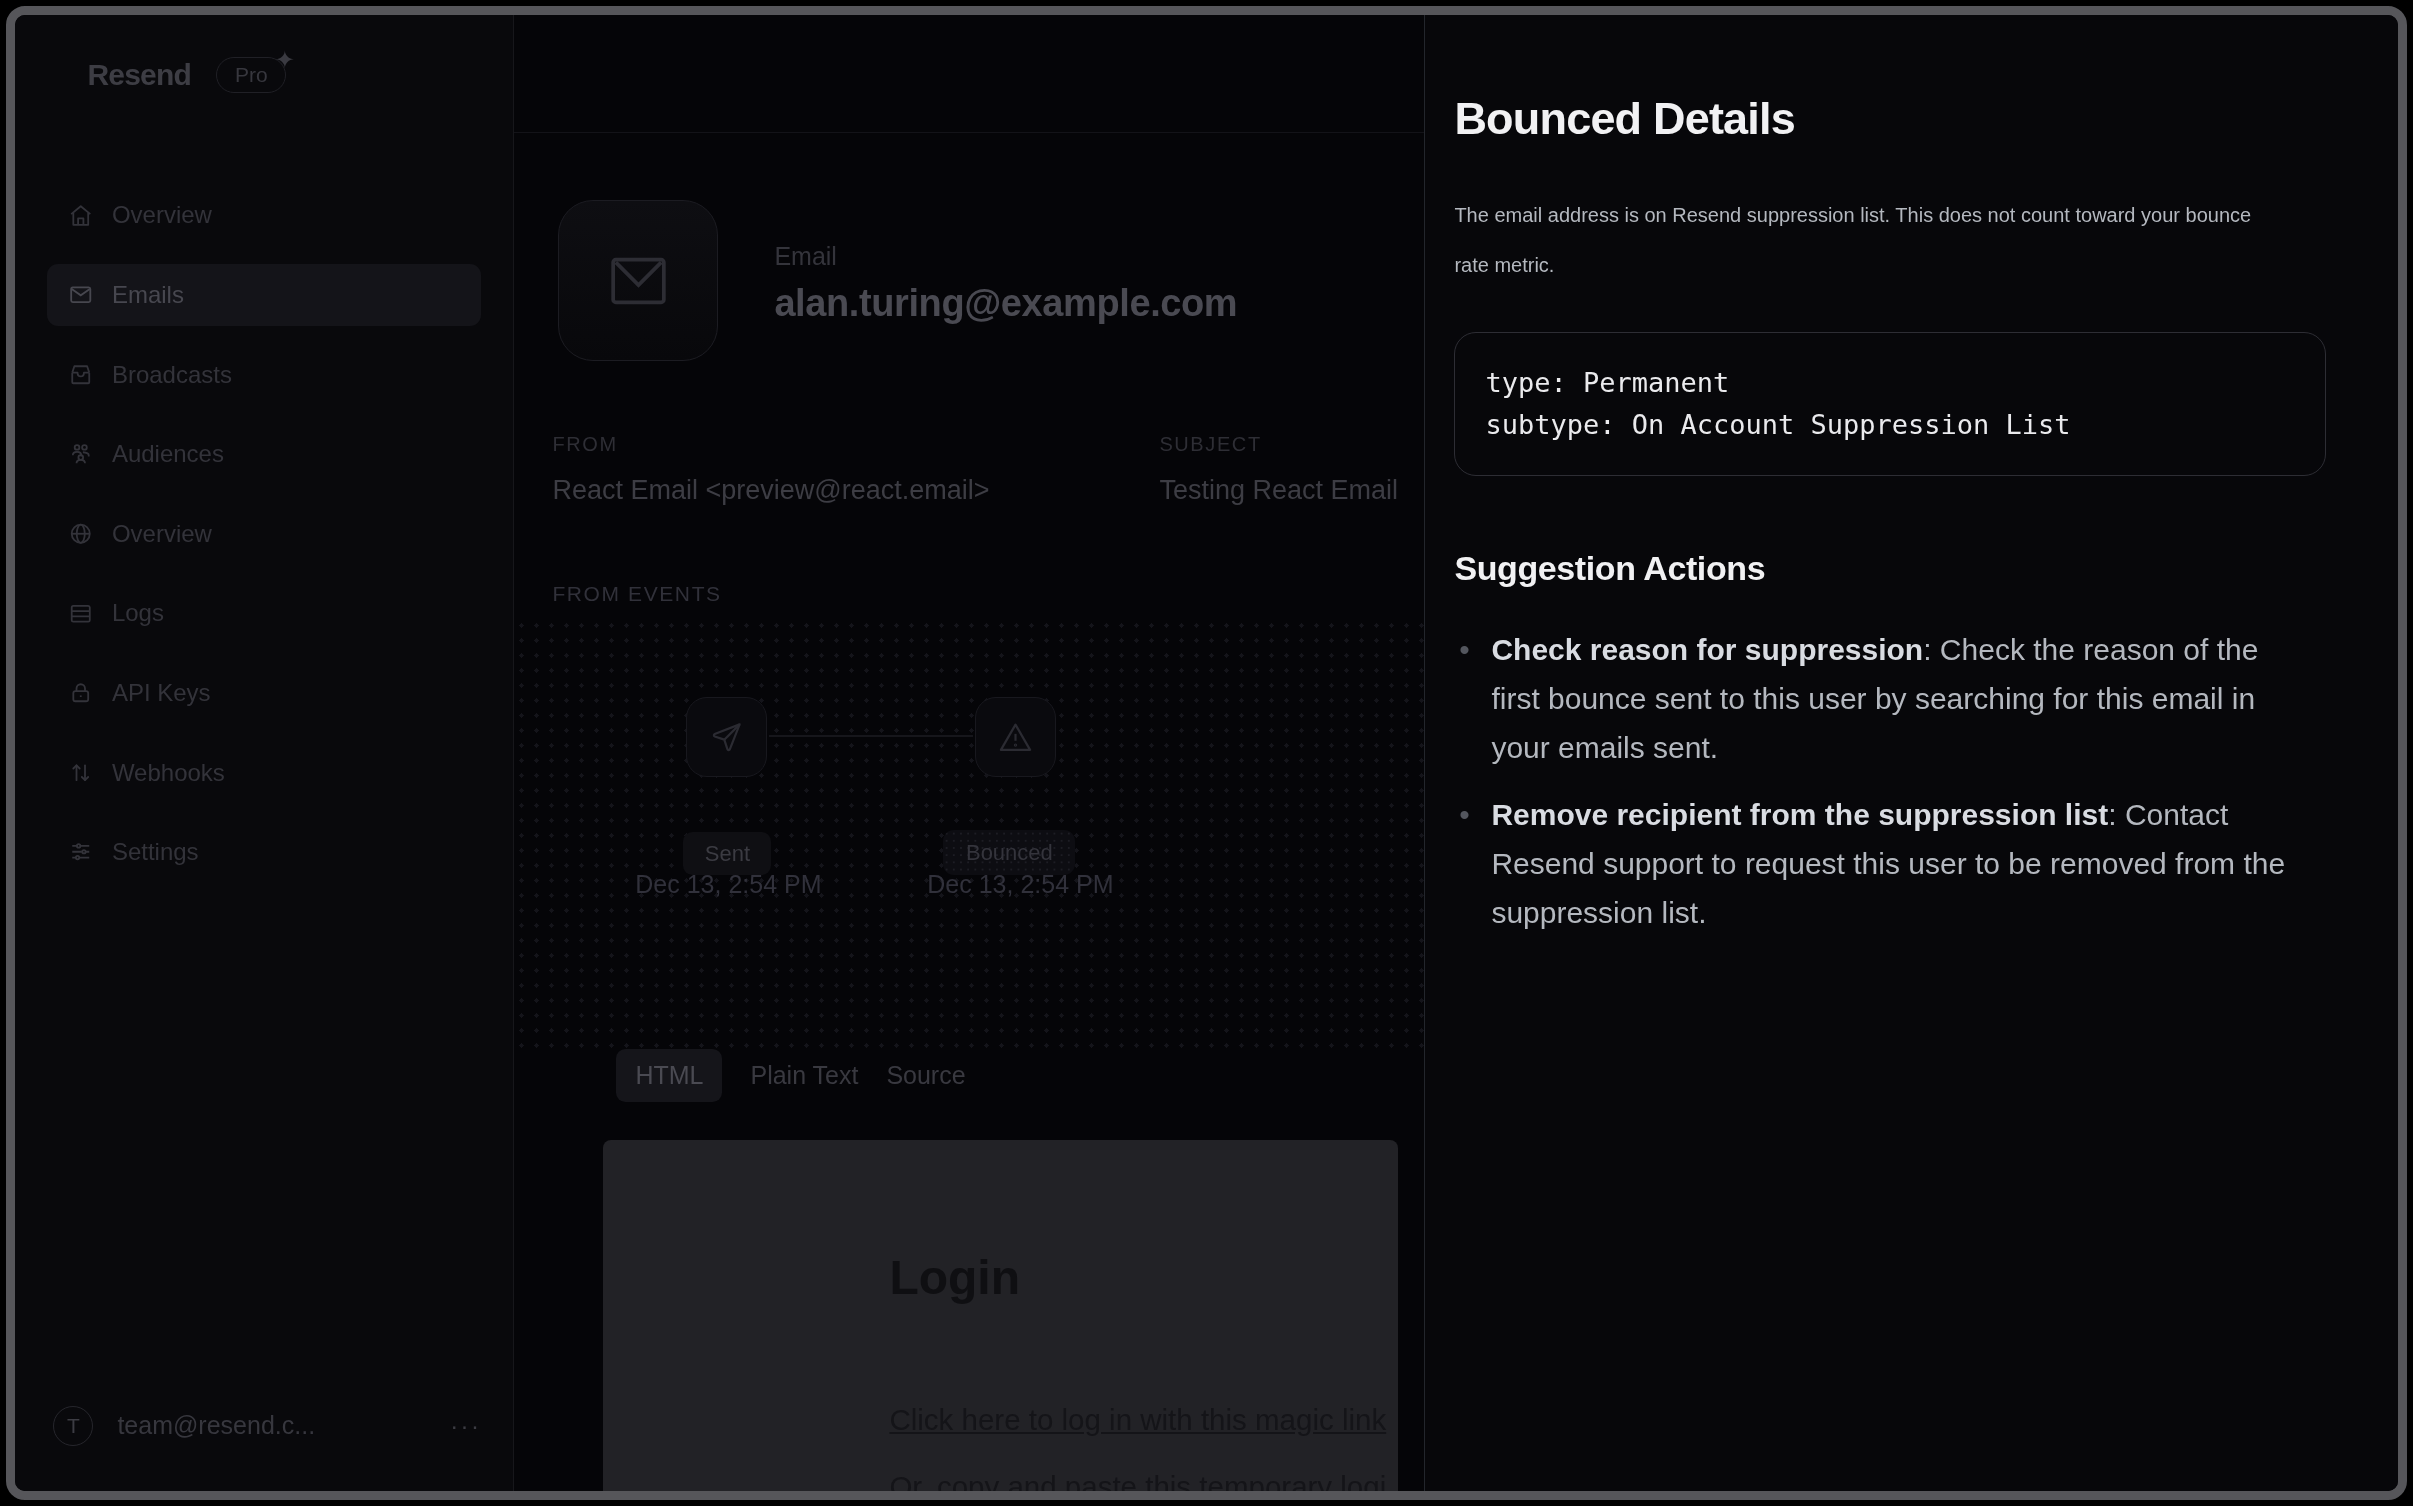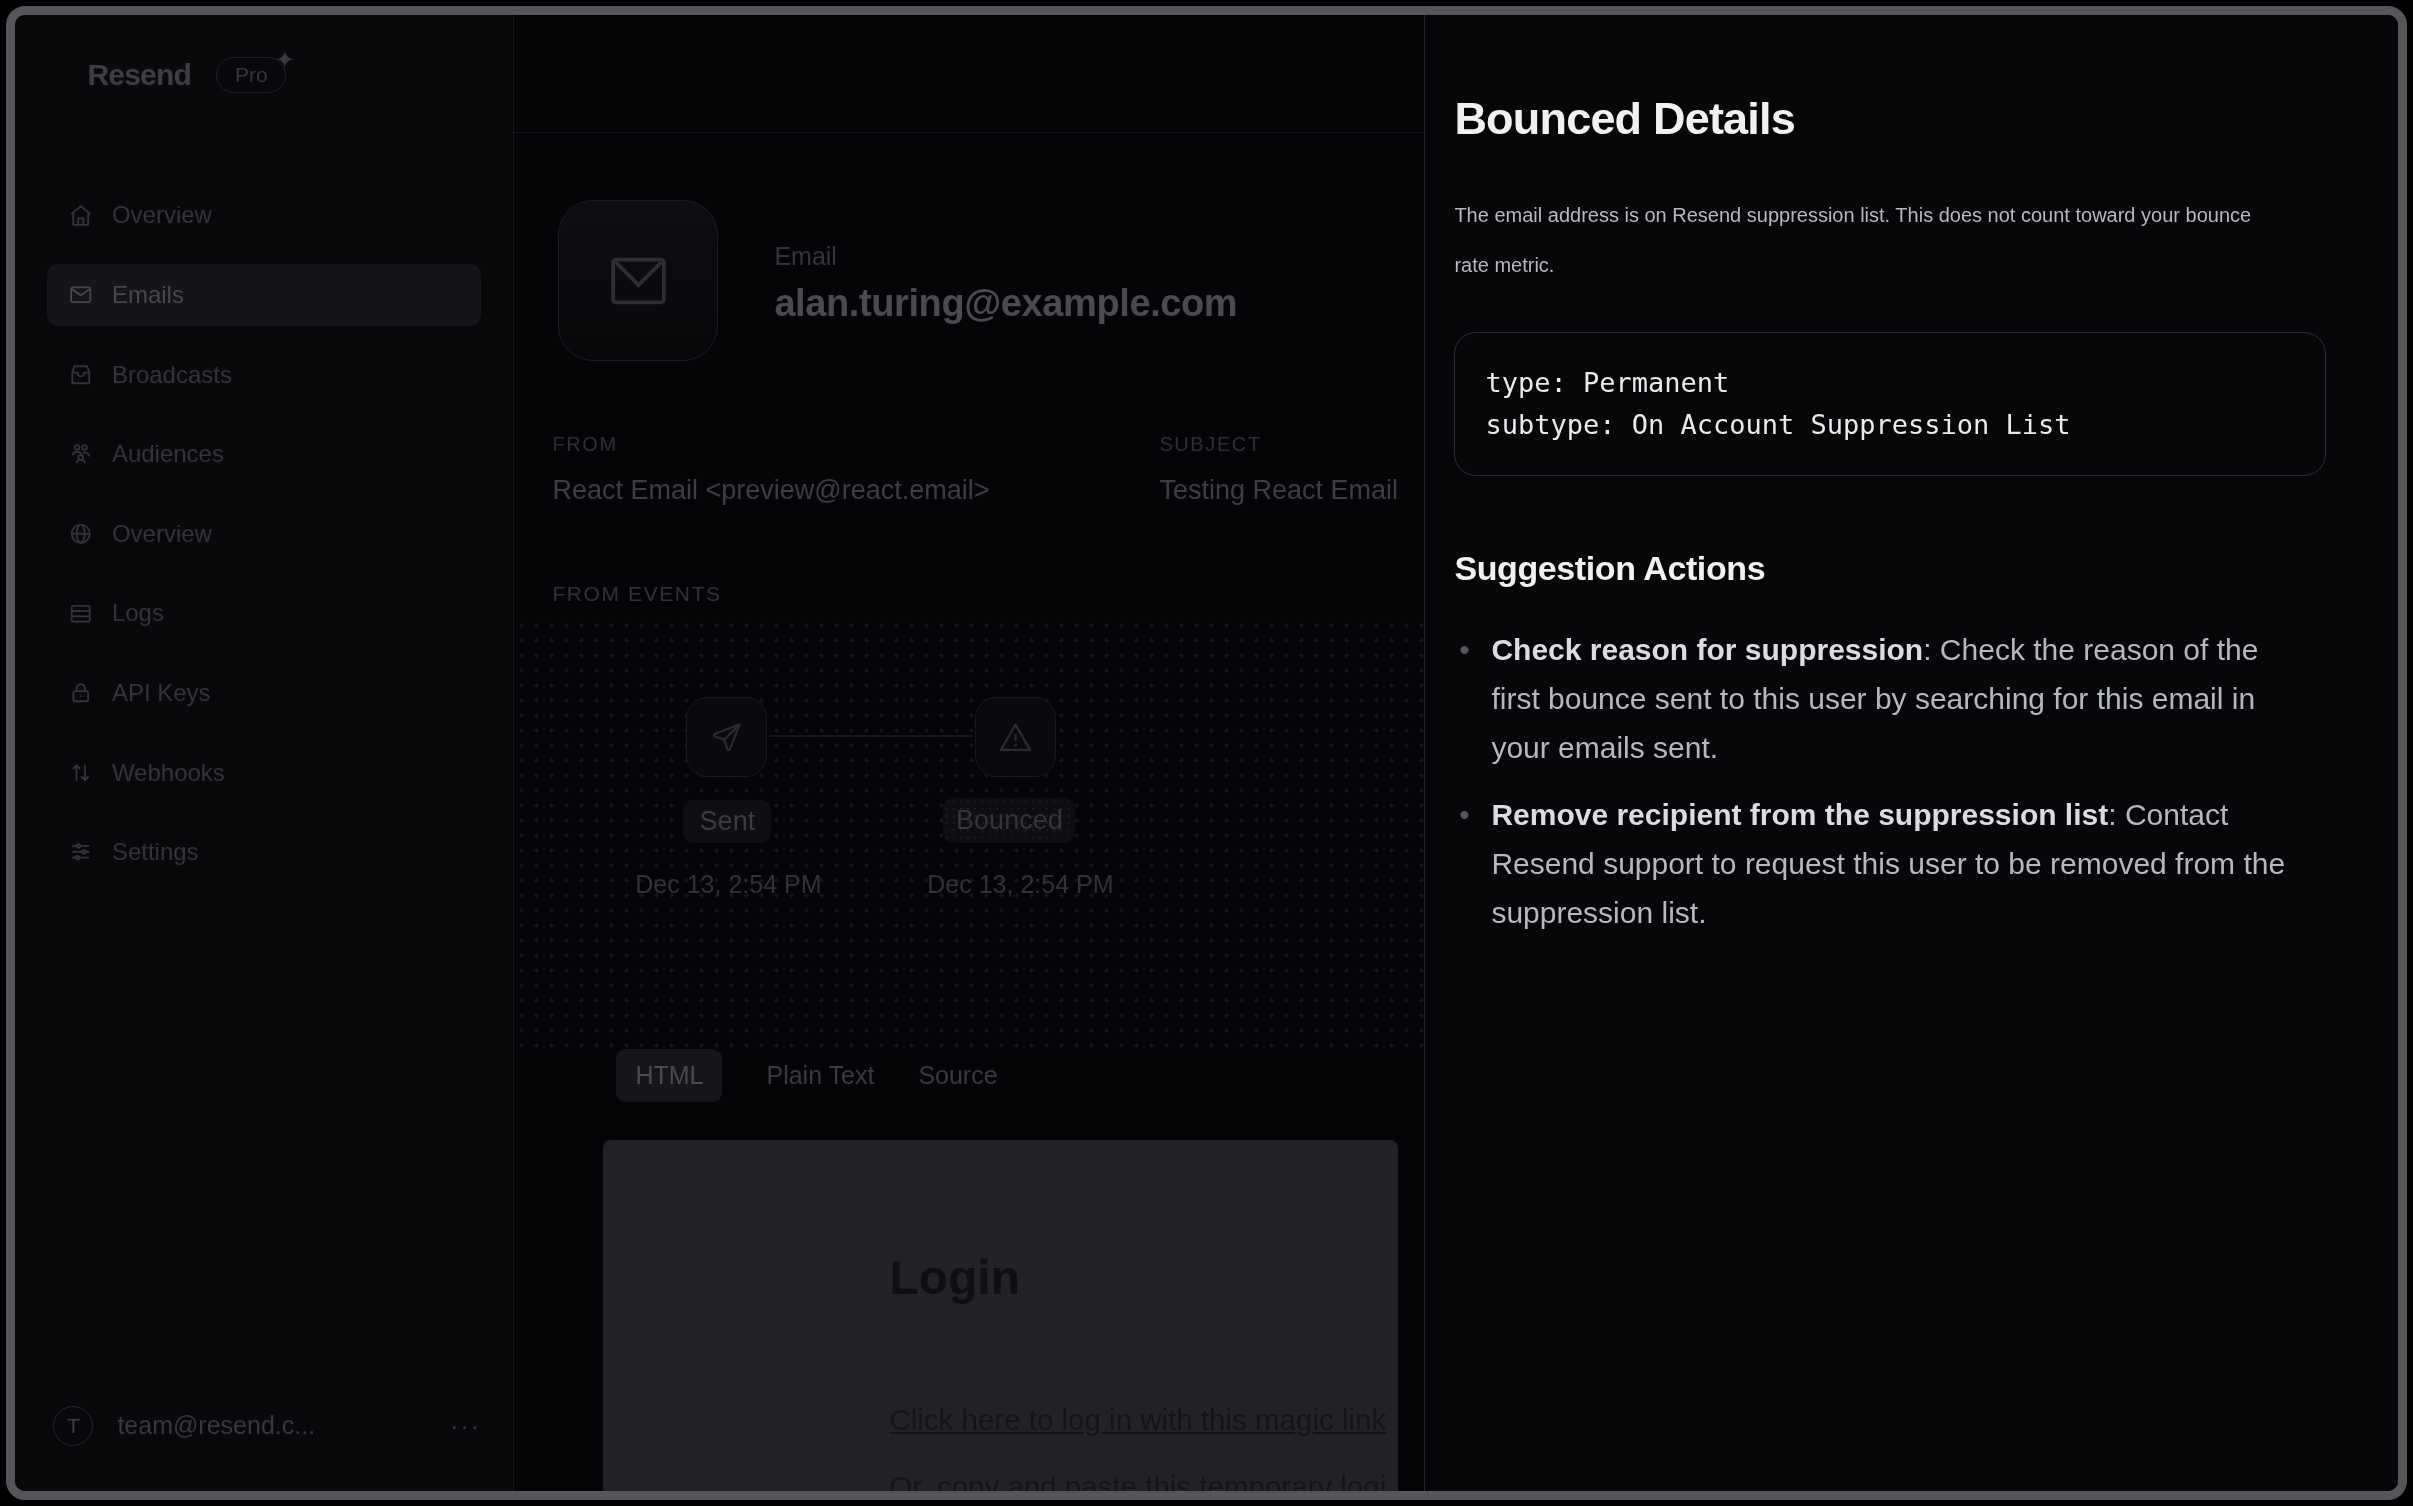--- a/index.html
+++ b/index.html
@@ -38,27 +38,27 @@
   .mvalue { position:absolute; font-size:27px; color:#3d3d44; white-space:nowrap; }
   .subjv { width:267px; overflow:hidden; }
   .evlabel { position:absolute; left:38px; top:567px; font-size:21px; letter-spacing:1.6px; color:#31313a; }
   .events { position:absolute; left:0; top:603px; right:0; height:431px;
     background-image:radial-gradient(#14141a 2px, transparent 2.1px); background-size:15px 15px; }
   .node { position:absolute; width:81px; height:80px; border:1.6px solid #18181e; border-radius:21px; background:#0a0a0e; display:flex; align-items:center; justify-content:center; }
   .node svg { width:35px; height:35px; }
   .node-sent { left:172px; top:79px; }
   .node-bounced { left:461px; top:79px; }
   .connector { position:absolute; left:255px; top:117px; width:204px; height:1.6px; background:#16161b; }
-  .pill { position:absolute; border-radius:9.6px; font-size:27px; display:flex; align-items:center; justify-content:center; }
+  .pill { position:absolute; border-radius:9.6px; font-size:22px; display:flex; align-items:center; justify-content:center;margin-top:32px; }
   .pill-sent { left:169px; top:182px; width:88px; height:43px; background:#0f0f13; color:#3b3b42; }
   .pill-bounced { left:429px; top:180px; width:132px; height:45px; border-radius:11.2px; color:#34343c;
     background-color:#0d0d12; background-image:radial-gradient(#1d1d24 1.3px, transparent 1.4px); background-size:7.2px 7.2px; }
   .ts { position:absolute; width:192px; top:252px; text-align:center; font-size:25px; color:#31313b; white-space:nowrap; }
   .ts-sent { left:118px; } .ts-bounced { left:410px; }
-  .tabs { position:absolute; left:102px; top:1034px; display:flex; align-items:flex-start; gap:44px; }
+  .tabs { position:absolute; left:102px; top:1034px; display:flex; align-items:flex-start; gap:28px; }
   .tab { font-size:25px; color:#393940; padding:12px 0; cursor:pointer; }
   .tab.active { background:#15151a; border-radius:9.6px; padding:12px 19px; color:#4a4a52; }
   .preview { position:absolute; left:89px; top:1125px; width:795px; height:375px; border-radius:8px; background:#222226; overflow:hidden; }
   .pv-title { position:absolute; left:286px; top:110px; font-size:48px; font-weight:600; color:#0f0f12; }
   .pv-link { position:absolute; left:286px; top:263px; font-size:29.5px; color:#141418; text-decoration:underline; white-space:nowrap; }
   .pv-footer { position:absolute; left:286px; top:330px; font-size:29.5px; color:#141418; white-space:nowrap; }
 
   
   .panel { flex:1; background:#07070a; border-left:1.6px solid #23262c; padding:78px 72px 0 29px; overflow:hidden; }
   .p-title { font-size:45px; font-weight:700; letter-spacing:-0.8px; color:#f1f1f3; }

